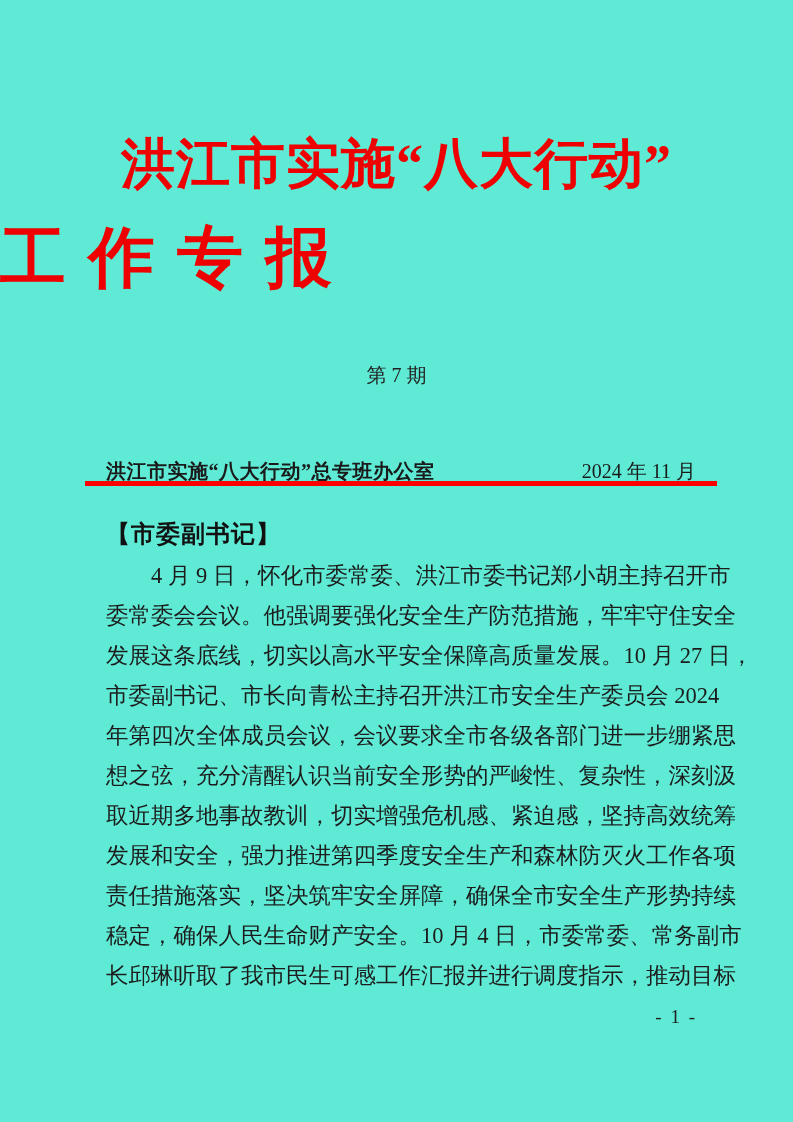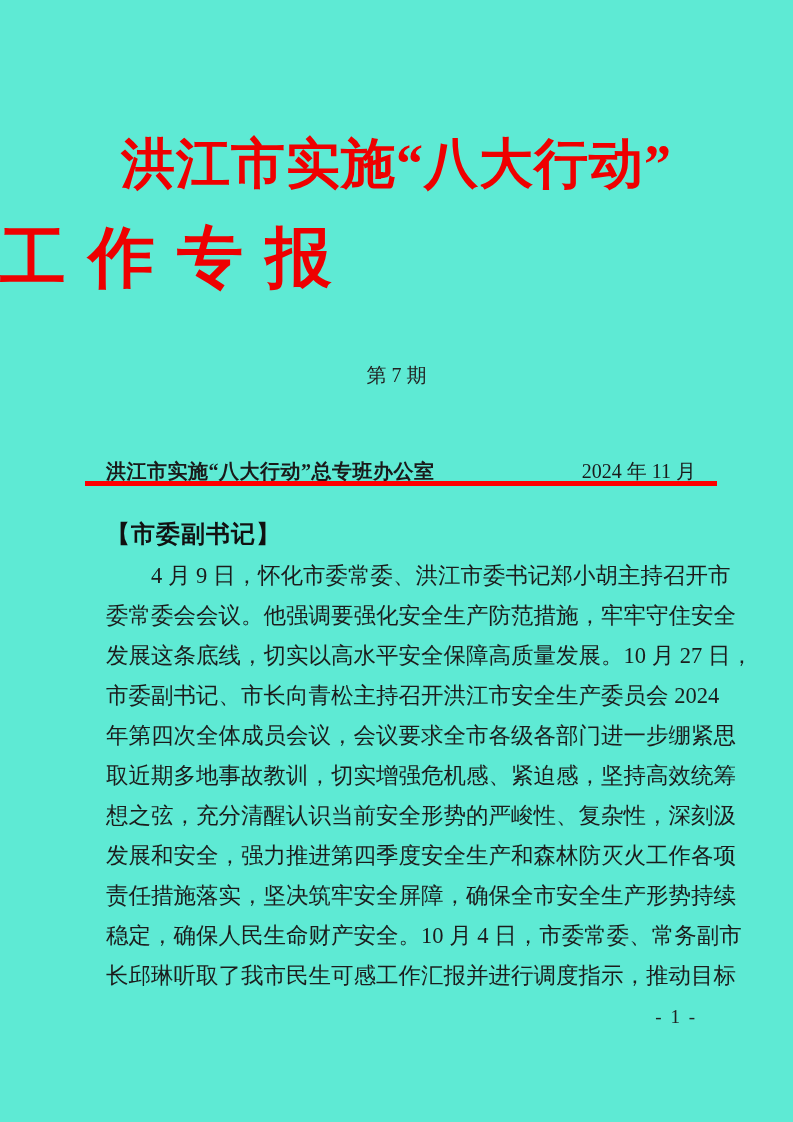--- a/index.html
+++ b/index.html
@@ -133,22 +133,22 @@
   <div class="divider-rule"></div>
 
   <div class="section-heading">【市委副书记】</div>
 
   <div class="body-paragraph">
     <div class="paragraph-line first">4 月 9 日，怀化市委常委、洪江市委书记郑小胡主持召开市</div>
     <div class="paragraph-line">委常委会会议。他强调要强化安全生产防范措施，牢牢守住安全</div>
     <div class="paragraph-line">发展这条底线，切实以高水平安全保障高质量发展。10 月 27 日，</div>
     <div class="paragraph-line">市委副书记、市长向青松主持召开洪江市安全生产委员会 2024</div>
     <div class="paragraph-line">年第四次全体成员会议，会议要求全市各级各部门进一步绷紧思</div>
+    <div class="paragraph-line">想之弦，充分清醒认识当前安全形势的严峻性、复杂性，深刻汲</div>
     <div class="paragraph-line">取近期多地事故教训，切实增强危机感、紧迫感，坚持高效统筹</div>
-    <div class="paragraph-line">想之弦，充分清醒认识当前安全形势的严峻性、复杂性，深刻汲</div>
     <div class="paragraph-line">发展和安全，强力推进第四季度安全生产和森林防灭火工作各项</div>
     <div class="paragraph-line">责任措施落实，坚决筑牢安全屏障，确保全市安全生产形势持续</div>
     <div class="paragraph-line">稳定，确保人民生命财产安全。10 月 4 日，市委常委、常务副市</div>
     <div class="paragraph-line">长邱琳听取了我市民生可感工作汇报并进行调度指示，推动目标</div>
   </div>
 
   <div class="page-number">- 1 -</div>
 
 </div>
 

